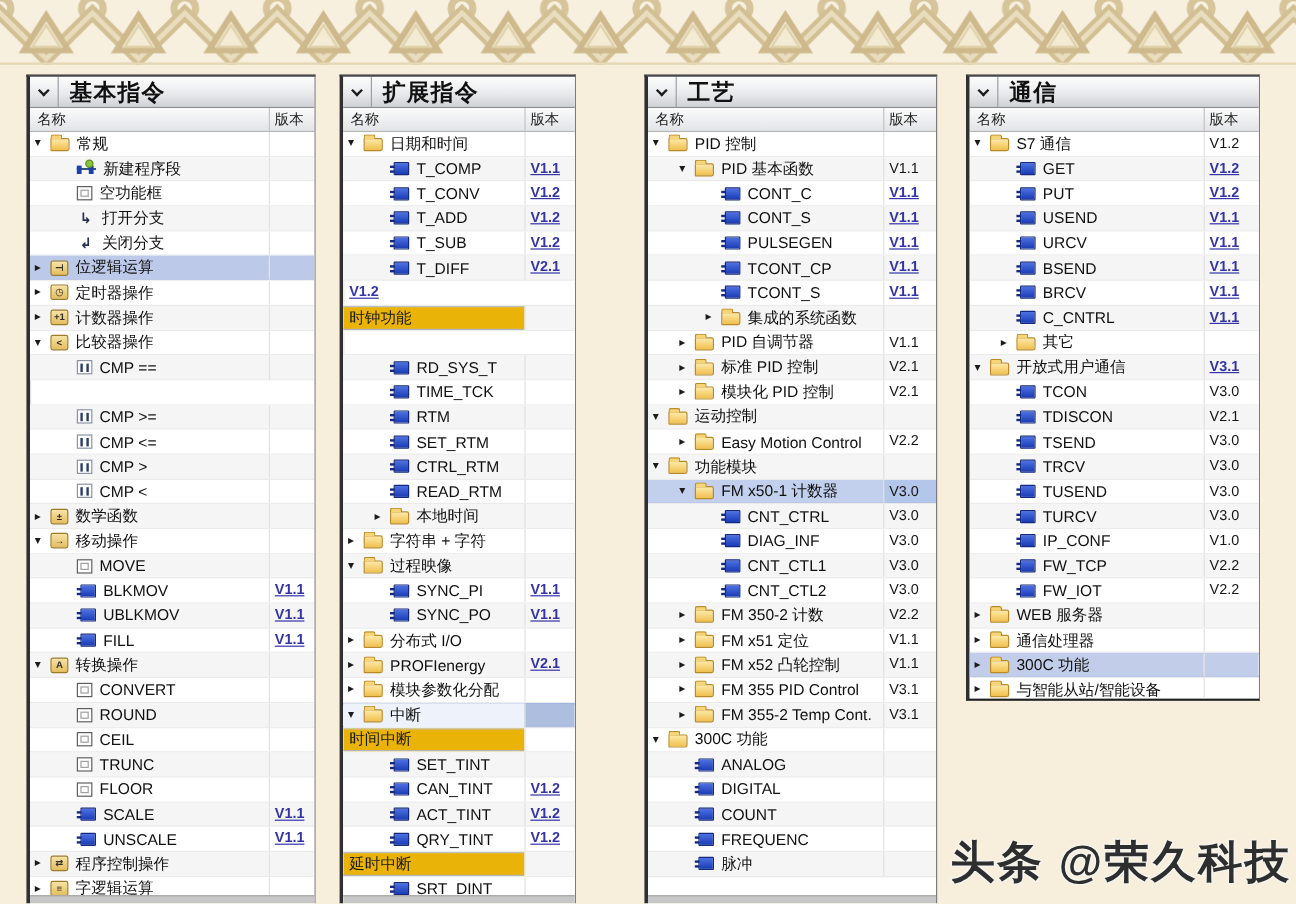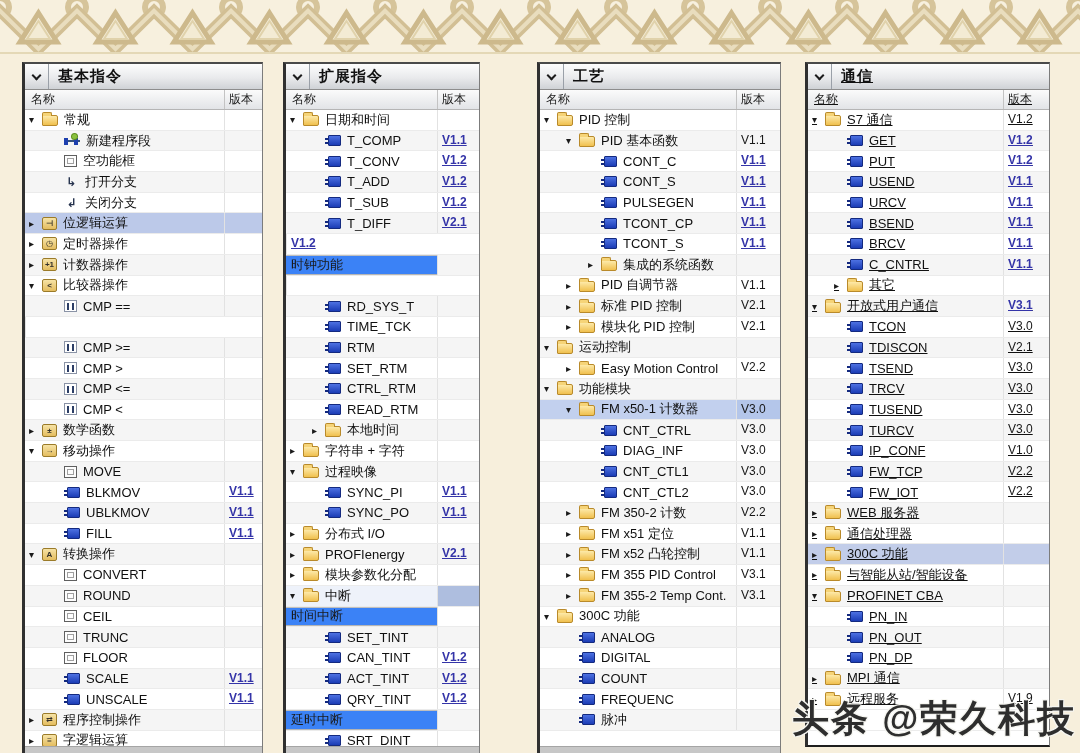--- a/index.html
+++ b/index.html
@@ -17,31 +17,31 @@
     background:#fff;
     border:2px solid #4a4a4a;
     border-left:3px solid #303030;
     border-right:1px solid #7c7c7c;
     display:flex; flex-direction:column;
     overflow:hidden;
   }
   .panel[data-panel="0"] { left:22px;  width:241px; height:691px; border-bottom:none; }
   .panel[data-panel="1"] { left:283px; width:197px; height:691px; border-bottom:none; }
   .panel[data-panel="2"] { left:537px; width:244px; height:691px; border-bottom:none; }
-  .panel[data-panel="3"] { left:805px; width:245px; height:685px; border-bottom:2px solid #1e1e1e;text-decoration:underline; }
+  .panel[data-panel="3"] { left:805px; width:245px; height:522px; border-bottom:2px solid #1e1e1e; }
 
   .titlebar {
     height:26px; flex:0 0 26px;
     display:flex; align-items:stretch;
     background:linear-gradient(180deg,#fdfdfd 0%,#e9eaec 55%,#cfd2d6 100%);
     border-bottom:1px solid #8d8d8d;
   }
   .chevcell { width:24px; display:flex; align-items:center; justify-content:center; border-right:1px solid #9aa0a8; cursor:pointer; }
   .chev { width:7px; height:7px; border-right:2px solid #1c1c1c; border-bottom:2px solid #1c1c1c; transform:rotate(45deg); margin-top:-3px; }
-  .ptitle { font-size:15px; font-weight:bold; display:flex; align-items:center; padding-left:9px; letter-spacing:1px; }
+  .ptitle { font-size:19px; font-weight:bold; display:flex; align-items:center; padding-left:9px; letter-spacing:1px; }
 
   .colhead {
     height:20px; flex:0 0 20px;
     display:flex;
     background:linear-gradient(180deg,#fbfbfb,#e2e4e7);
     border-bottom:1px solid #b5b5b5;
     font-size:12px; color:#222;
   }
   .colhead .nh { flex:1; padding-left:6px; line-height:19px; }
   .colhead .vh { border-left:1px solid #c3c3c3; padding-left:4px; line-height:19px; }
@@ -56,21 +56,21 @@
   .lv0 { padding-left:4px; } .lv1 { padding-left:26px; } .lv2 { padding-left:48px; }
   .arrow { width:13px; flex:0 0 13px; font-size:10px; color:#1b1b1b; text-align:left; }
   .lbl { font-size:13px; color:#101010; padding-left:1px; }
   .ver { flex:0 0 auto; border-left:1px solid #e2e2e2; font-size:12px; line-height:19px; padding-left:4px; color:#161616; overflow:hidden; }
   .panel[data-panel="0"] .ver, .panel[data-panel="0"] .colhead .vh { width:38px; }
   .panel[data-panel="1"] .ver, .panel[data-panel="1"] .colhead .vh { width:42px; }
   .panel[data-panel="2"] .ver, .panel[data-panel="2"] .colhead .vh { width:44px; }
   .panel[data-panel="3"] .ver, .panel[data-panel="3"] .colhead .vh { width:46px; }
   .ver.vlink { color:#3434a8; text-decoration:underline; font-weight:bold; cursor:pointer; }
 
-  .row.subhead .namearea { background:#3b82f6; box-shadow:inset 0 1px 0 #bfbfbf, inset 0 -1px 0 #b5b5b5; }
+  .row.subhead .namearea { background:#eab308; box-shadow:inset 0 1px 0 #bfbfbf, inset 0 -1px 0 #b5b5b5; }
   .row.subhead .lbl { color:#1a1a1a; }
 
   .row.selected { box-shadow:inset 0 1px 0 #5478bc, inset 0 -1px 0 #5478bc; }
   .row.selected .namearea, .row.selected .ver { background:#bcc9e9; }
   .panel[data-panel="1"] .row.selected .namearea { background:#eef2fa; }
   .panel[data-panel="1"] .row.selected .ver { background:#aebedf; }
   .panel[data-panel="2"] .row.selected .namearea { background:#c2d0ee; }
   .panel[data-panel="2"] .row.selected .ver { background:#b4c6ea; }
   .panel[data-panel="3"] .row.selected .namearea, .panel[data-panel="3"] .row.selected .ver { background:#c2cde9; }
 
@@ -222,29 +222,29 @@
           <span class="arrow"></span>
           <span class="ic ic-contact"></span>
           <span class="lbl">CMP &gt;=</span>
         </div>
         <div class="ver"></div>
       </div>
       <div class="row">
         <div class="namearea lv1">
           <span class="arrow"></span>
           <span class="ic ic-contact"></span>
+          <span class="lbl">CMP &lt;=</span>
+        </div>
+        <div class="ver"></div>
+      </div>
+      <div class="row">
+        <div class="namearea lv1">
+          <span class="arrow"></span>
+          <span class="ic ic-contact"></span>
           <span class="lbl">CMP &gt;</span>
-        </div>
-        <div class="ver"></div>
-      </div>
-      <div class="row">
-        <div class="namearea lv1">
-          <span class="arrow"></span>
-          <span class="ic ic-contact"></span>
-          <span class="lbl">CMP &lt;=</span>
         </div>
         <div class="ver"></div>
       </div>
       <div class="row">
         <div class="namearea lv1">
           <span class="arrow"></span>
           <span class="ic ic-contact"></span>
           <span class="lbl">CMP &lt;</span>
         </div>
         <div class="ver"></div>

